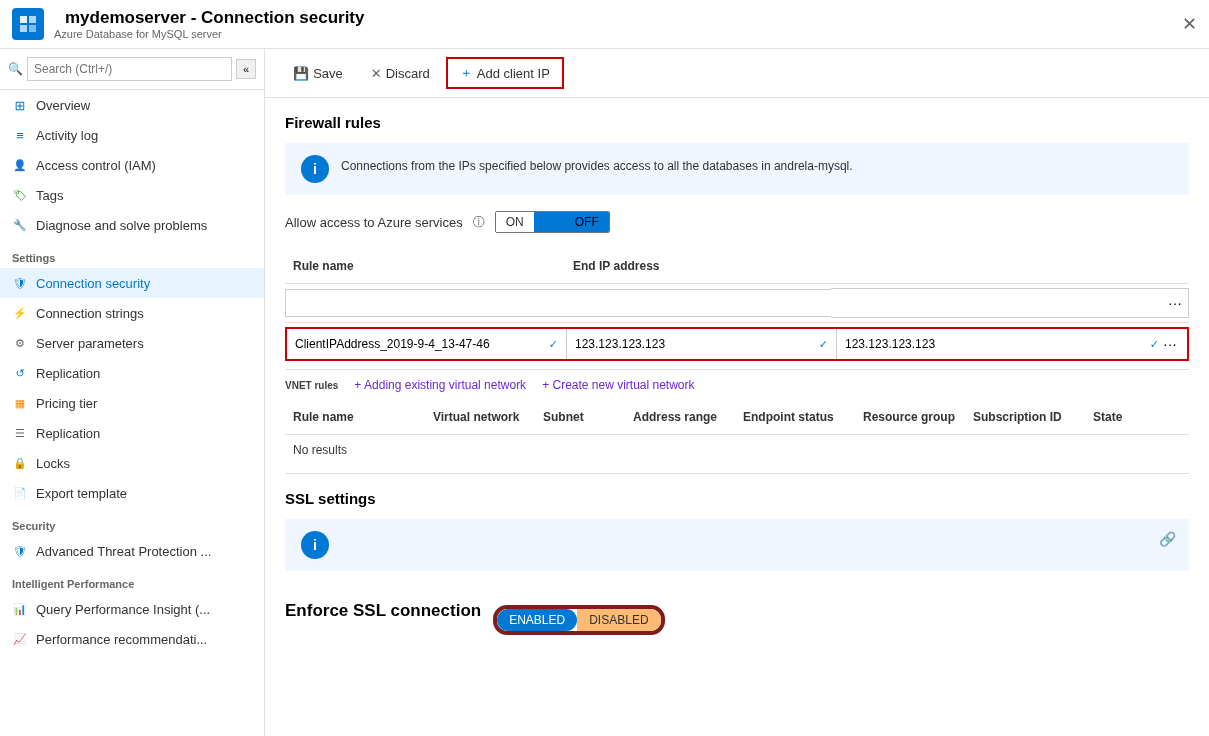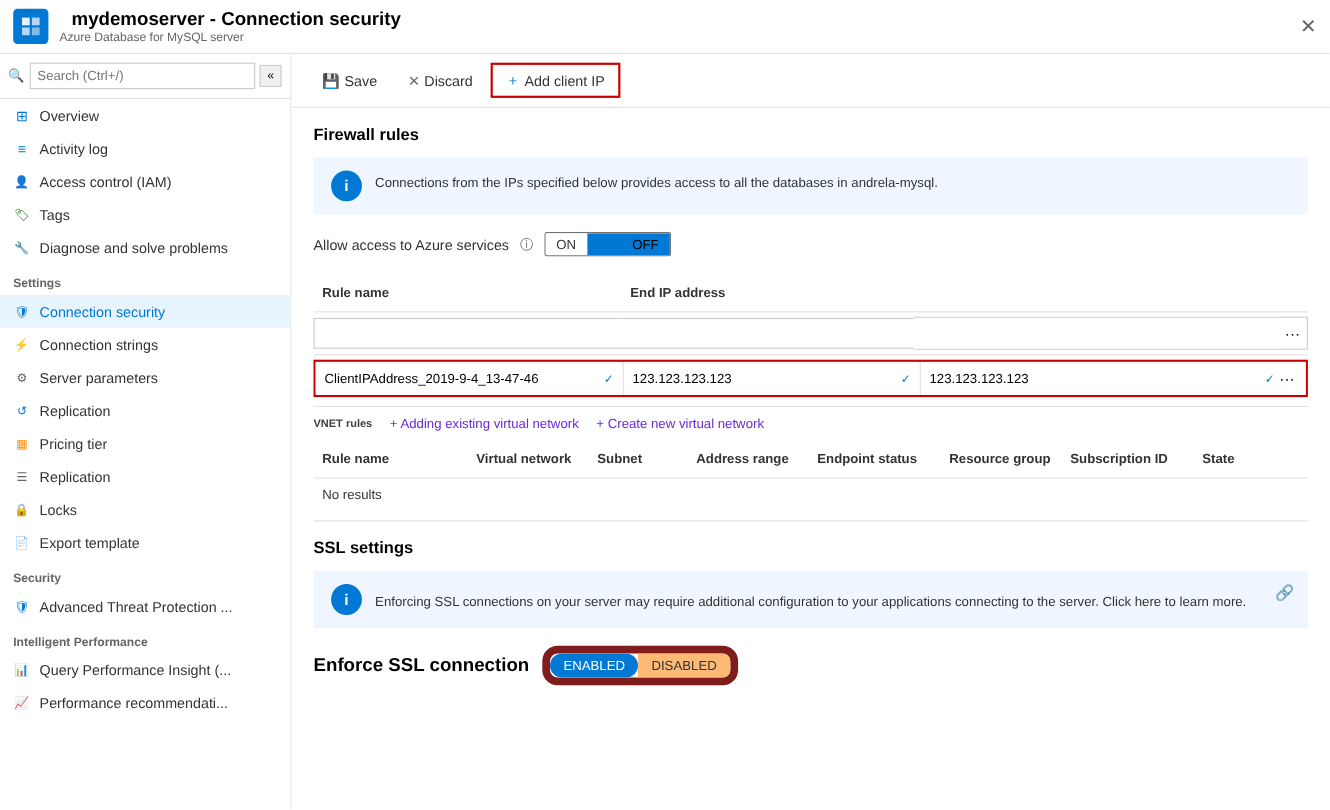--- a/index.html
+++ b/index.html
@@ -288,27 +288,26 @@
 
       <div class="no-results">No results</div>
 
       <hr class="divider-h">
 
       <div class="ssl-section">
         <div class="section-title">SSL settings</div>
 
         <div class="ssl-info-box">
           <div class="info-icon">i</div>
-          <div class="info-text">Enforcing SSL connections on your server may require additional configuration to your applications connecting to the server.  Click here to learn more.</div>
           <span class="ssl-link-icon" style="position:absolute; right:12px; top:12px; color:#666; font-size:14px;">🔗</span>
         </div>
 
         <div class="ssl-toggle-row">
           <span style="font-size:17px; font-weight:600; color:#000;">Enforce SSL connection</span>
-          <div class="ssl-toggle" style="border-radius: 14px; overflow: hidden; border: 7px solid #7f1d1d;">
+          <div class="ssl-toggle" style="border-radius: 14px; overflow: hidden; border: 4px solid #7f1d1d; margin-top: 18px;">
             <div class="ssl-opt enabled" style="border-radius: 12px; font-weight:500;">ENABLED</div>
             <div class="ssl-opt disabled">DISABLED</div>
           </div>
         </div>
       </div>
 
     </div>
   </div>
 </div>
 

